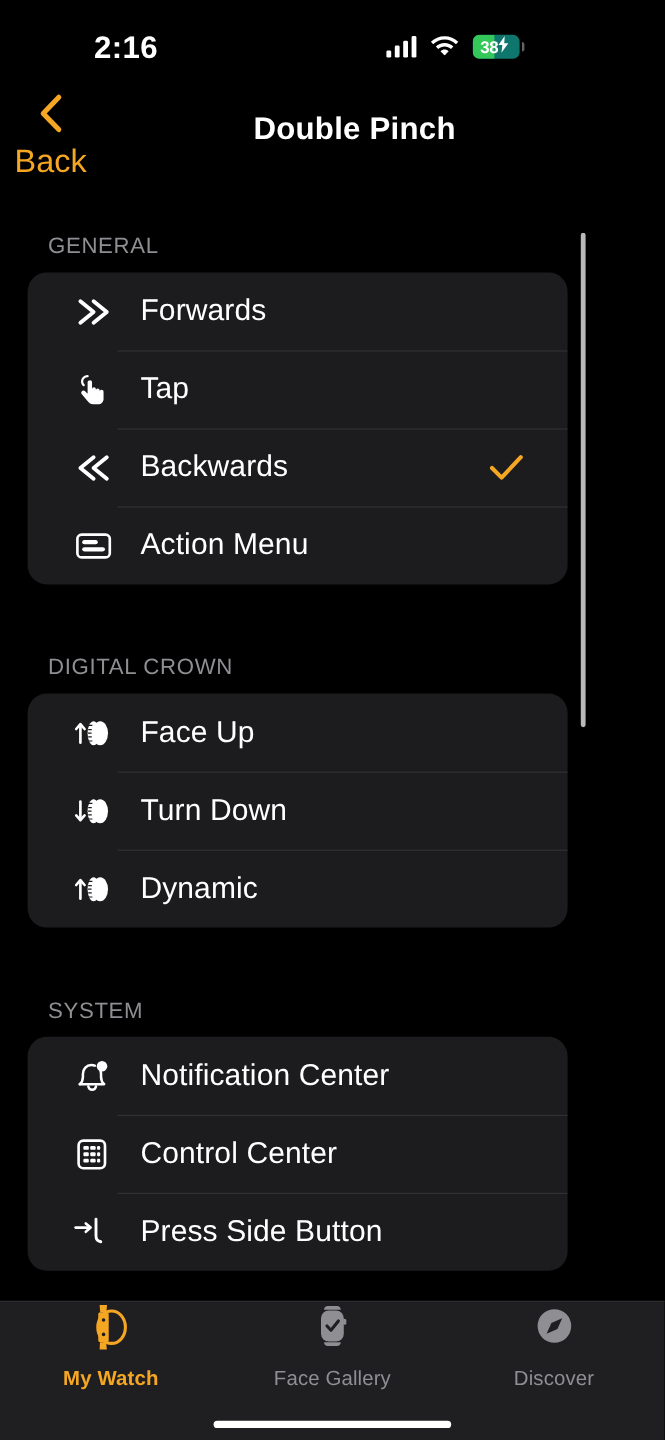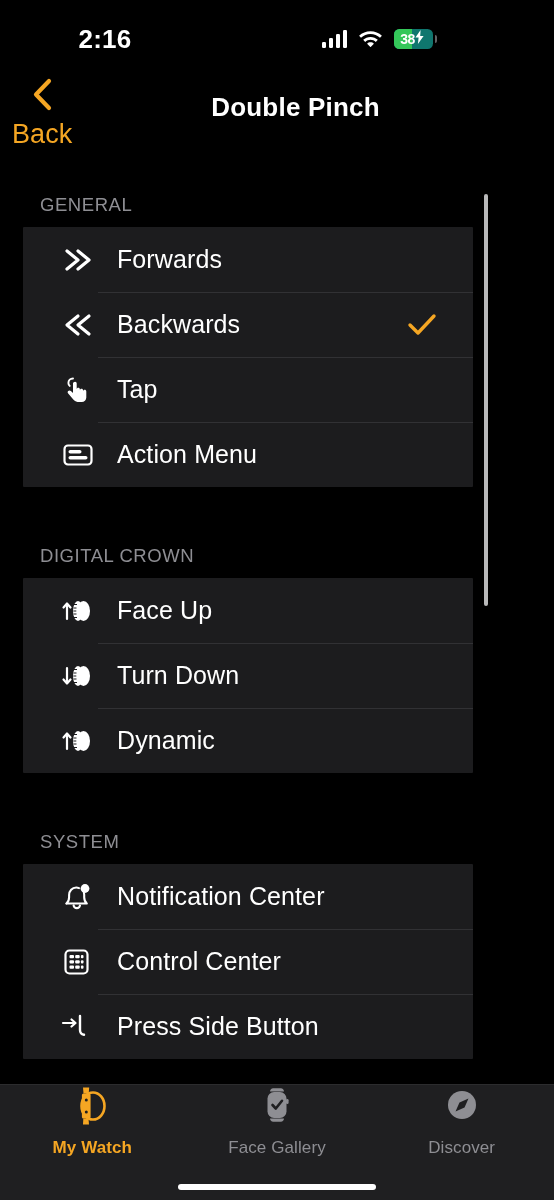--- a/index.html
+++ b/index.html
@@ -72,21 +72,21 @@
     position:absolute; top:0px; right:8px; width:4px; height:412px;
     background:#b9b9ba; border-radius:2px; z-index:5;
   }
 
   .section { margin:0 0 0 0; }
   .section-header {
     color:#8e8e93; font-size:18.5px; letter-spacing:.55px;
     padding:0 0 11px 40px;
   }
   .card {
-    margin:0 23px; background:#1c1c1e; border-radius:1px; overflow:hidden;
+    margin:0 23px; background:#1c1c1e; border-radius:16px; overflow:hidden;
   }
   .row {
     position:relative; display:flex; align-items:center;
     height:65px; padding-left:38px; cursor:pointer;
   }
   .row + .row::before {
     content:""; position:absolute; left:75px; right:0; top:0;
     height:1px; background:#313134;
   }
   .row-icon {
@@ -177,41 +177,41 @@
             <svg width="34" height="28" viewBox="0 0 34 28">
               <polyline points="6,5 17,14 6,23" fill="none" stroke="#fff" stroke-width="3.2" stroke-linecap="round" stroke-linejoin="round"></polyline>
               <polyline points="17,5 28,14 17,23" fill="none" stroke="#fff" stroke-width="3.2" stroke-linecap="round" stroke-linejoin="round"></polyline>
             </svg>
           </span>
           <span class="row-label">Forwards</span>
         </div>
 
         <div class="row">
           <span class="row-icon">
+            <svg width="34" height="32" viewBox="0 0 34 32">
+              <path d="M12 4.5c-2.6 0-4.6 2-4.6 4.4 0 1.2.5 2.2 1.3 3" fill="none" stroke="#fff" stroke-width="1.9" stroke-linecap="round"></path>
+              <path d="M12 9.5v9.6l-2.1-2.1c-.8-.8-2-.8-2.7 0-.7.7-.7 1.8 0 2.6l5.1 6c1 1.2 2.3 2.3 4.2 2.3h4.2c2.6 0 4.6-2 4.6-4.5v-6c0-.9-.7-1.6-1.6-1.6s-1.6.7-1.6 1.6v-1.1c0-.9-.7-1.6-1.6-1.6s-1.6.7-1.6 1.6v-1c0-.9-.7-1.6-1.6-1.6s-1.6.7-1.6 1.6V9.5c0-.9-.7-1.7-1.6-1.7S12 8.6 12 9.5z" fill="#fff"></path>
+            </svg>
+          </span>
+          <span class="row-label">Tap</span>
+        </div>
+
+        <div class="row">
+          <span class="row-icon">
             <svg width="34" height="28" viewBox="0 0 34 28">
               <polyline points="17,5 6,14 17,23" fill="none" stroke="#fff" stroke-width="3.2" stroke-linecap="round" stroke-linejoin="round"></polyline>
               <polyline points="28,5 17,14 28,23" fill="none" stroke="#fff" stroke-width="3.2" stroke-linecap="round" stroke-linejoin="round"></polyline>
             </svg>
           </span>
           <span class="row-label">Backwards</span>
           <span class="row-check">
             <svg width="30" height="26" viewBox="0 0 30 26">
               <polyline points="3,13 11,21 27,4" fill="none" stroke="#F5A623" stroke-width="3.4" stroke-linecap="round" stroke-linejoin="round"></polyline>
             </svg>
           </span>
-        </div>
-
-        <div class="row">
-          <span class="row-icon">
-            <svg width="34" height="32" viewBox="0 0 34 32">
-              <path d="M12 4.5c-2.6 0-4.6 2-4.6 4.4 0 1.2.5 2.2 1.3 3" fill="none" stroke="#fff" stroke-width="1.9" stroke-linecap="round"></path>
-              <path d="M12 9.5v9.6l-2.1-2.1c-.8-.8-2-.8-2.7 0-.7.7-.7 1.8 0 2.6l5.1 6c1 1.2 2.3 2.3 4.2 2.3h4.2c2.6 0 4.6-2 4.6-4.5v-6c0-.9-.7-1.6-1.6-1.6s-1.6.7-1.6 1.6v-1.1c0-.9-.7-1.6-1.6-1.6s-1.6.7-1.6 1.6v-1c0-.9-.7-1.6-1.6-1.6s-1.6.7-1.6 1.6V9.5c0-.9-.7-1.7-1.6-1.7S12 8.6 12 9.5z" fill="#fff"></path>
-            </svg>
-          </span>
-          <span class="row-label">Tap</span>
         </div>
 
         <div class="row">
           <span class="row-icon">
             <svg width="34" height="28" viewBox="0 0 34 28">
               <rect x="3.5" y="4.5" width="27" height="19" rx="3.5" fill="none" stroke="#fff" stroke-width="2.2"></rect>
               <rect x="7.5" y="9" width="13" height="3.6" rx="1.8" fill="#fff"></rect>
               <rect x="7.5" y="15" width="19" height="3.6" rx="1.8" fill="#fff"></rect>
             </svg>
           </span>

